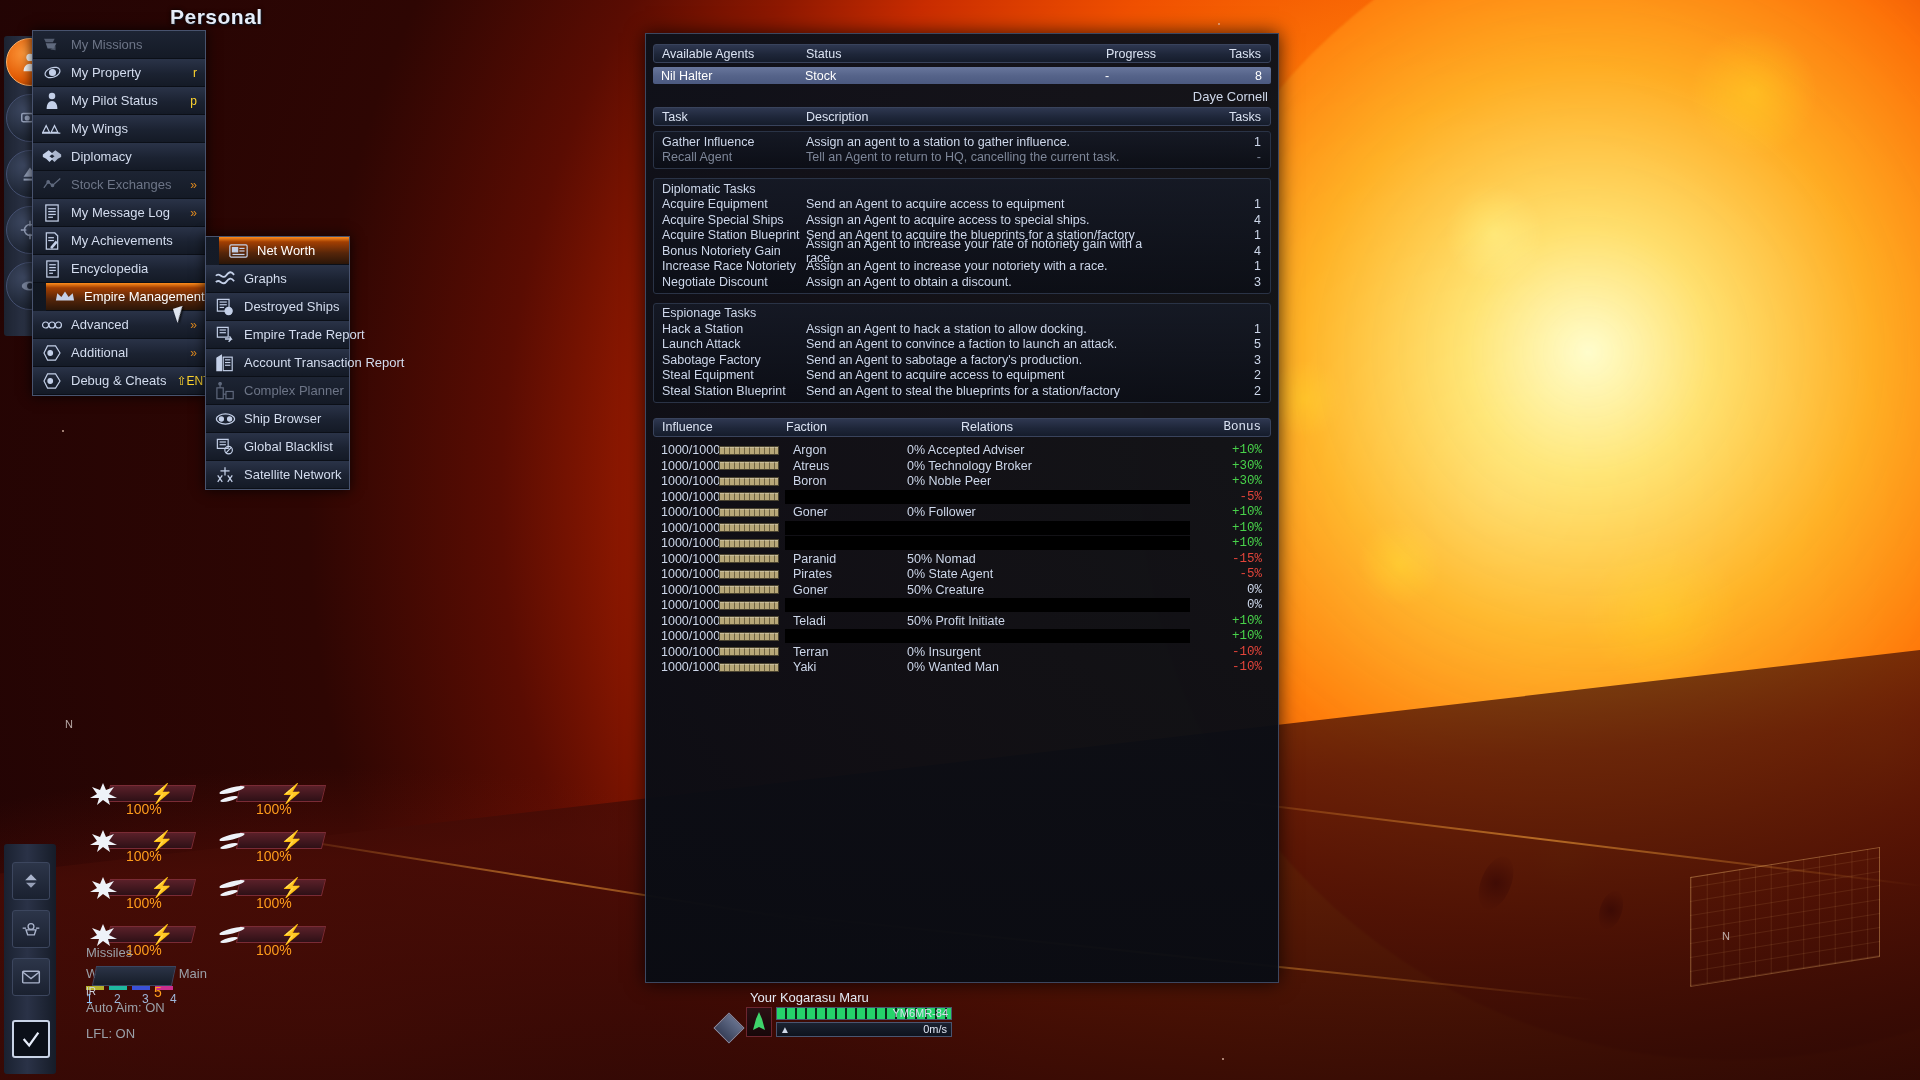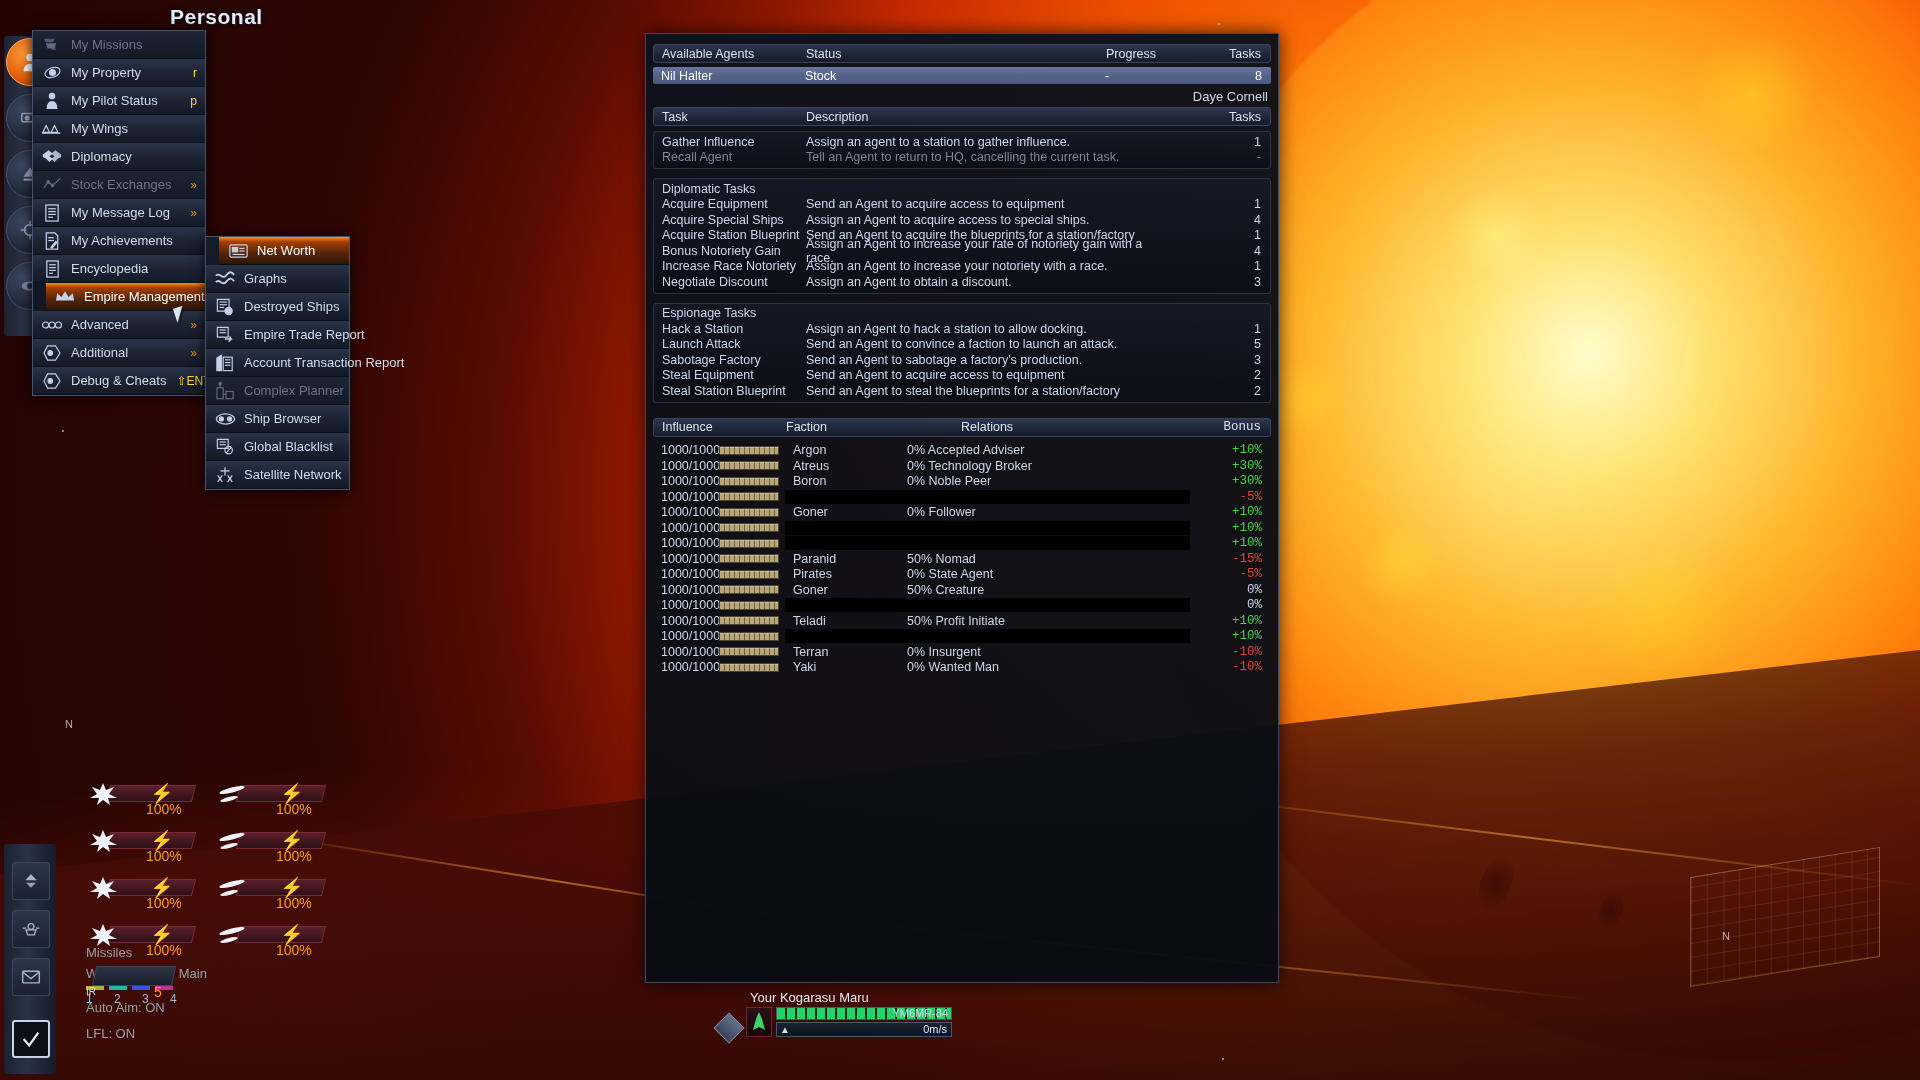--- a/index.html
+++ b/index.html
@@ -210,21 +210,21 @@
   .hud-label { color:#9aa0a8; font-size:13px; }
   .wgrid { display: grid; grid-template-columns: 130px 130px; }
   .wcell { position: relative; height: 47px; }
   .wbar {
     position:absolute; left: 22px; top: 3px; width: 86px; height: 17px;
     background: linear-gradient(180deg,#5a2029,#2e1016);
     border:1px solid #7a2b35; transform: skewX(-14deg);
   }
   .wicon { position:absolute; left: 0px; top: 0px; width: 34px; height: 24px; color:#f1f4f8; }
   .wbolt { position:absolute; left: 64px; top: 0px; color:#ffb619; font-size:19px; }
-  .wpct { position:absolute; left: 60px; top: 19px; color:#ff9d1c; font-size:14px; }
+  .wpct { position:absolute; left: 40px; top: 19px; color:#ff9d1c; font-size:14px; }
   .wrow-names { display:flex; gap:38px; margin-top:-4px; }
   .wslot-colors { display:flex; gap:5px; }
   .wsc { width:18px; height:4px; }
   .wnums { display:flex; gap:10px; margin-top:2px; color:#9fb6d8; font-size:12px; }
   .wnums .on { color:#8fc8ff; }
 
   .hud-missiles { position: absolute; left: 86px; top: 945px; width: 190px; }
   .missile-box { position:relative; height: 36px; margin-top:2px; }
   .mbody { position:absolute; left:8px; top:4px; width:80px; height:20px; background: linear-gradient(180deg,#2b3346,#161d29); border:1px solid #3b4660; transform: skewX(-12deg); }
   .mir { position:absolute; left:0; top:24px; color:#cfd6e2; font-size:10px; }

